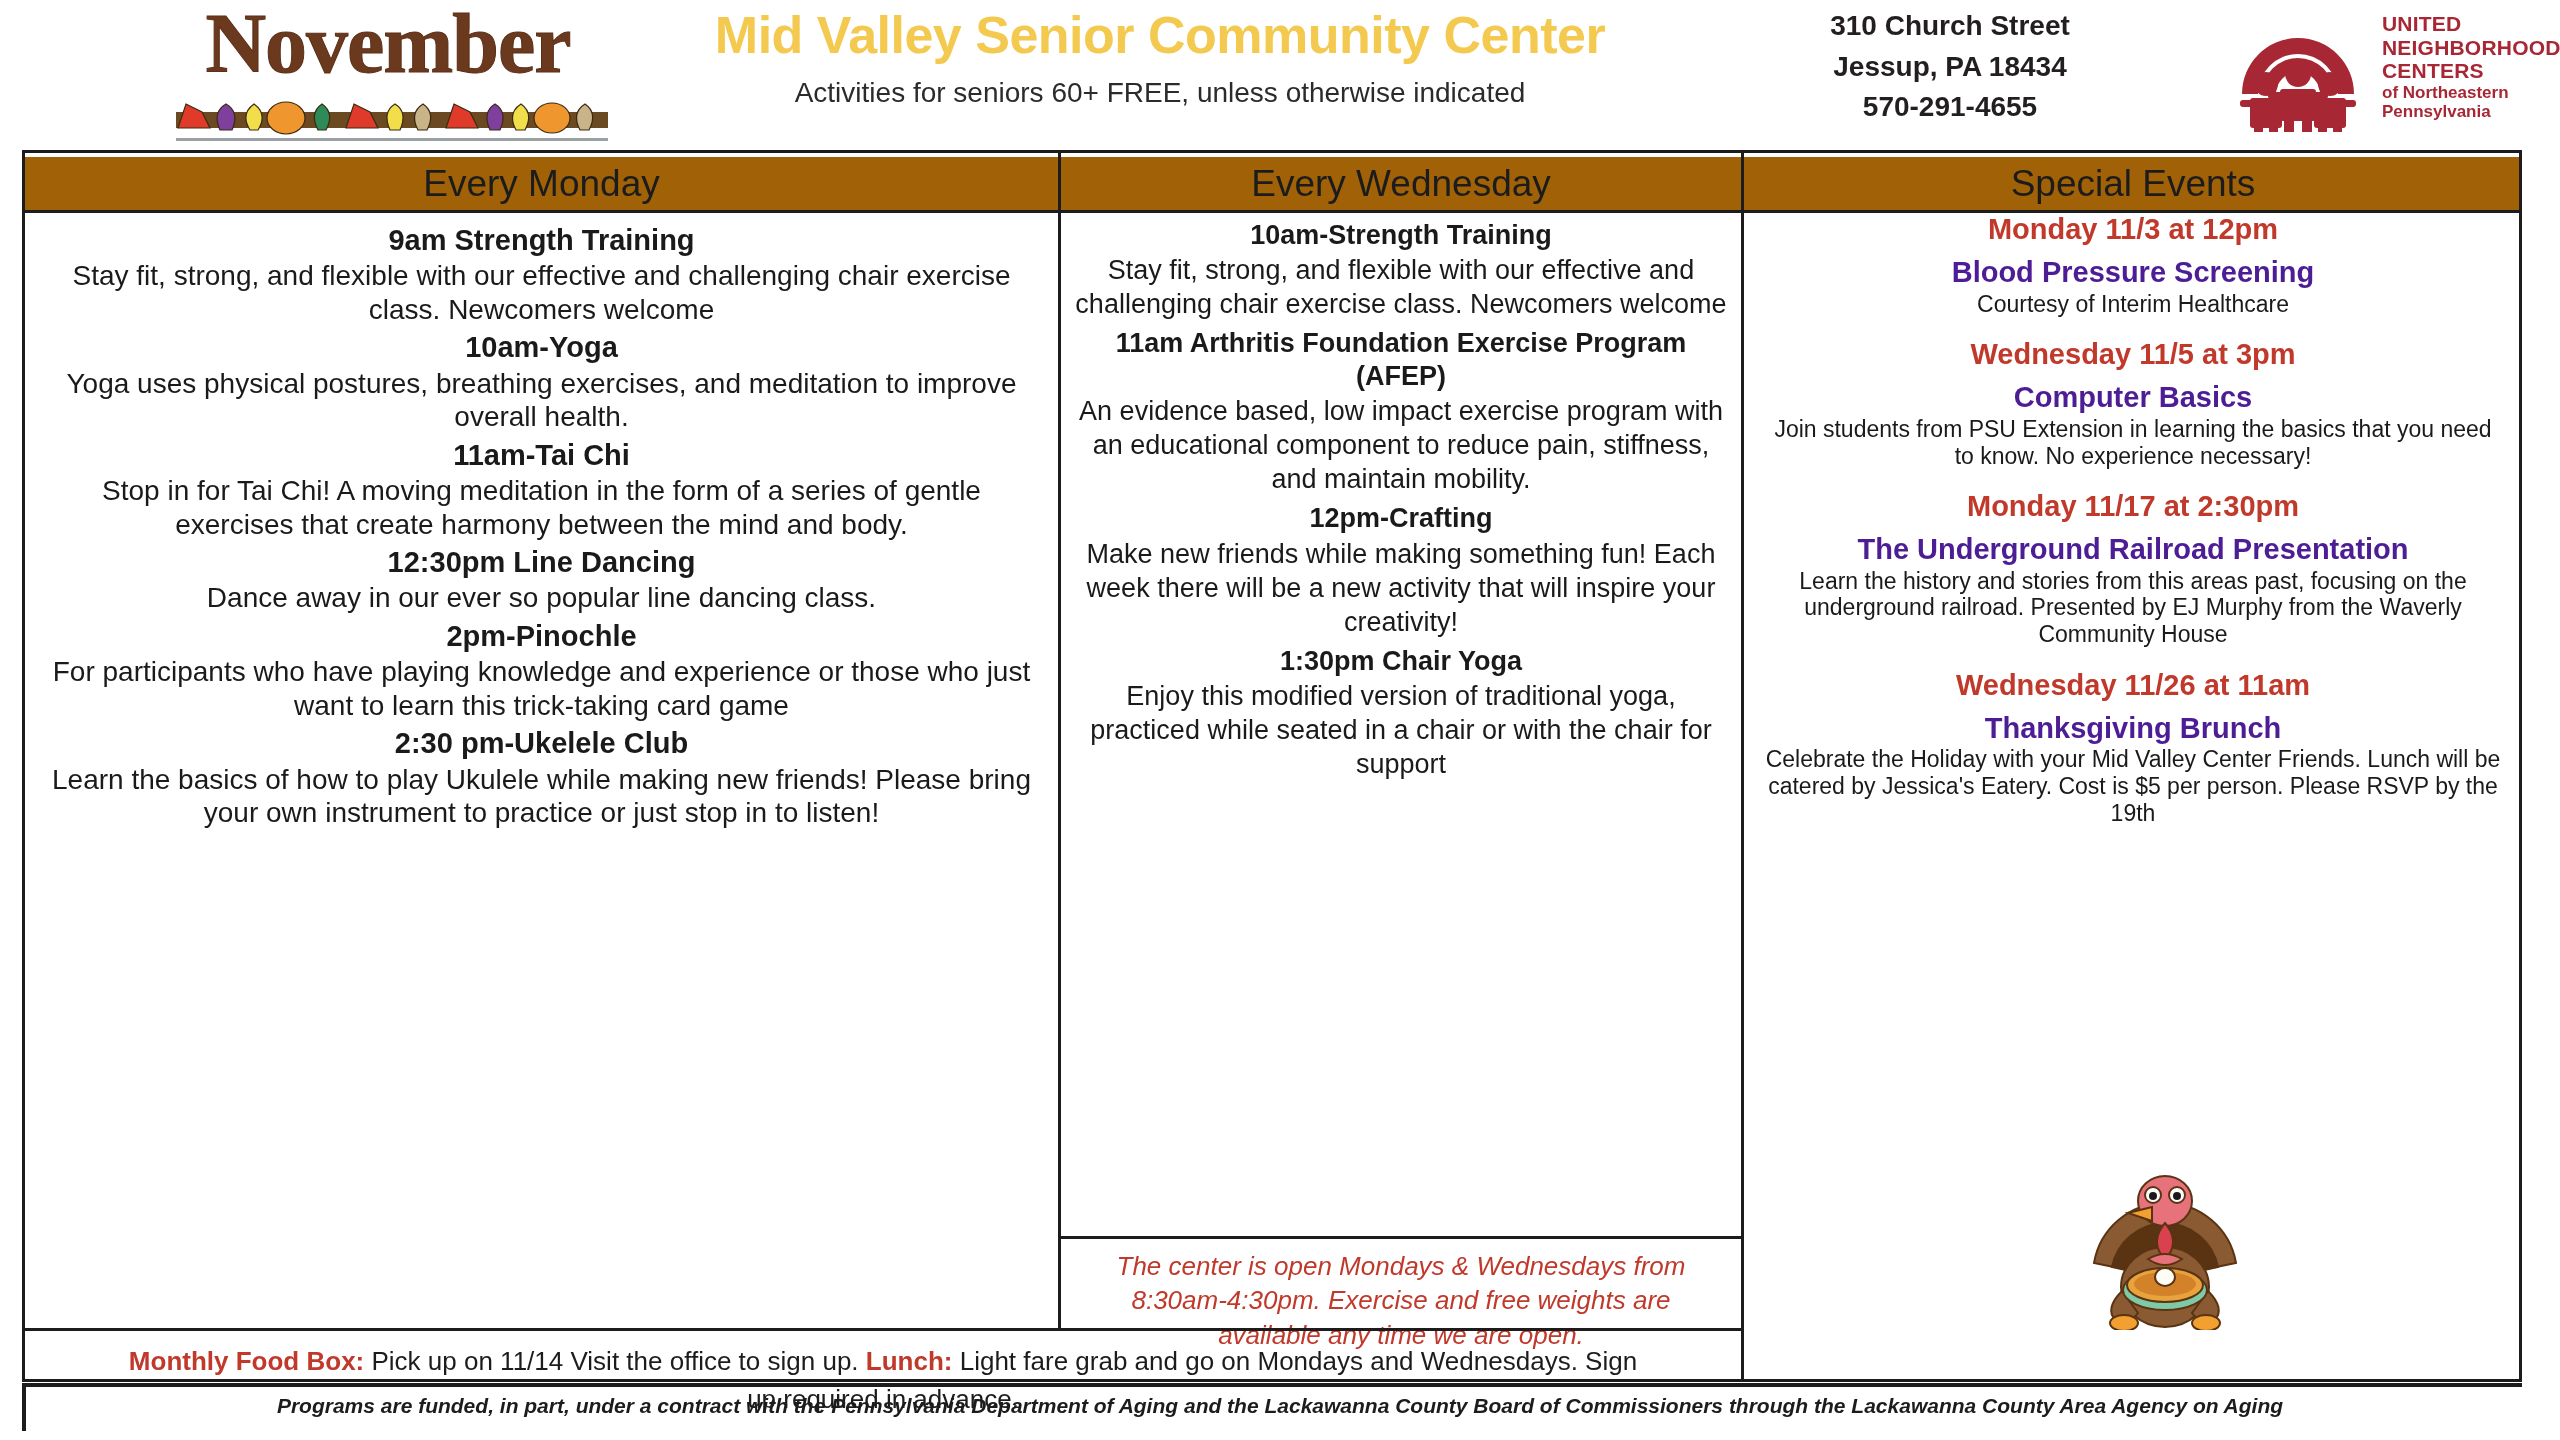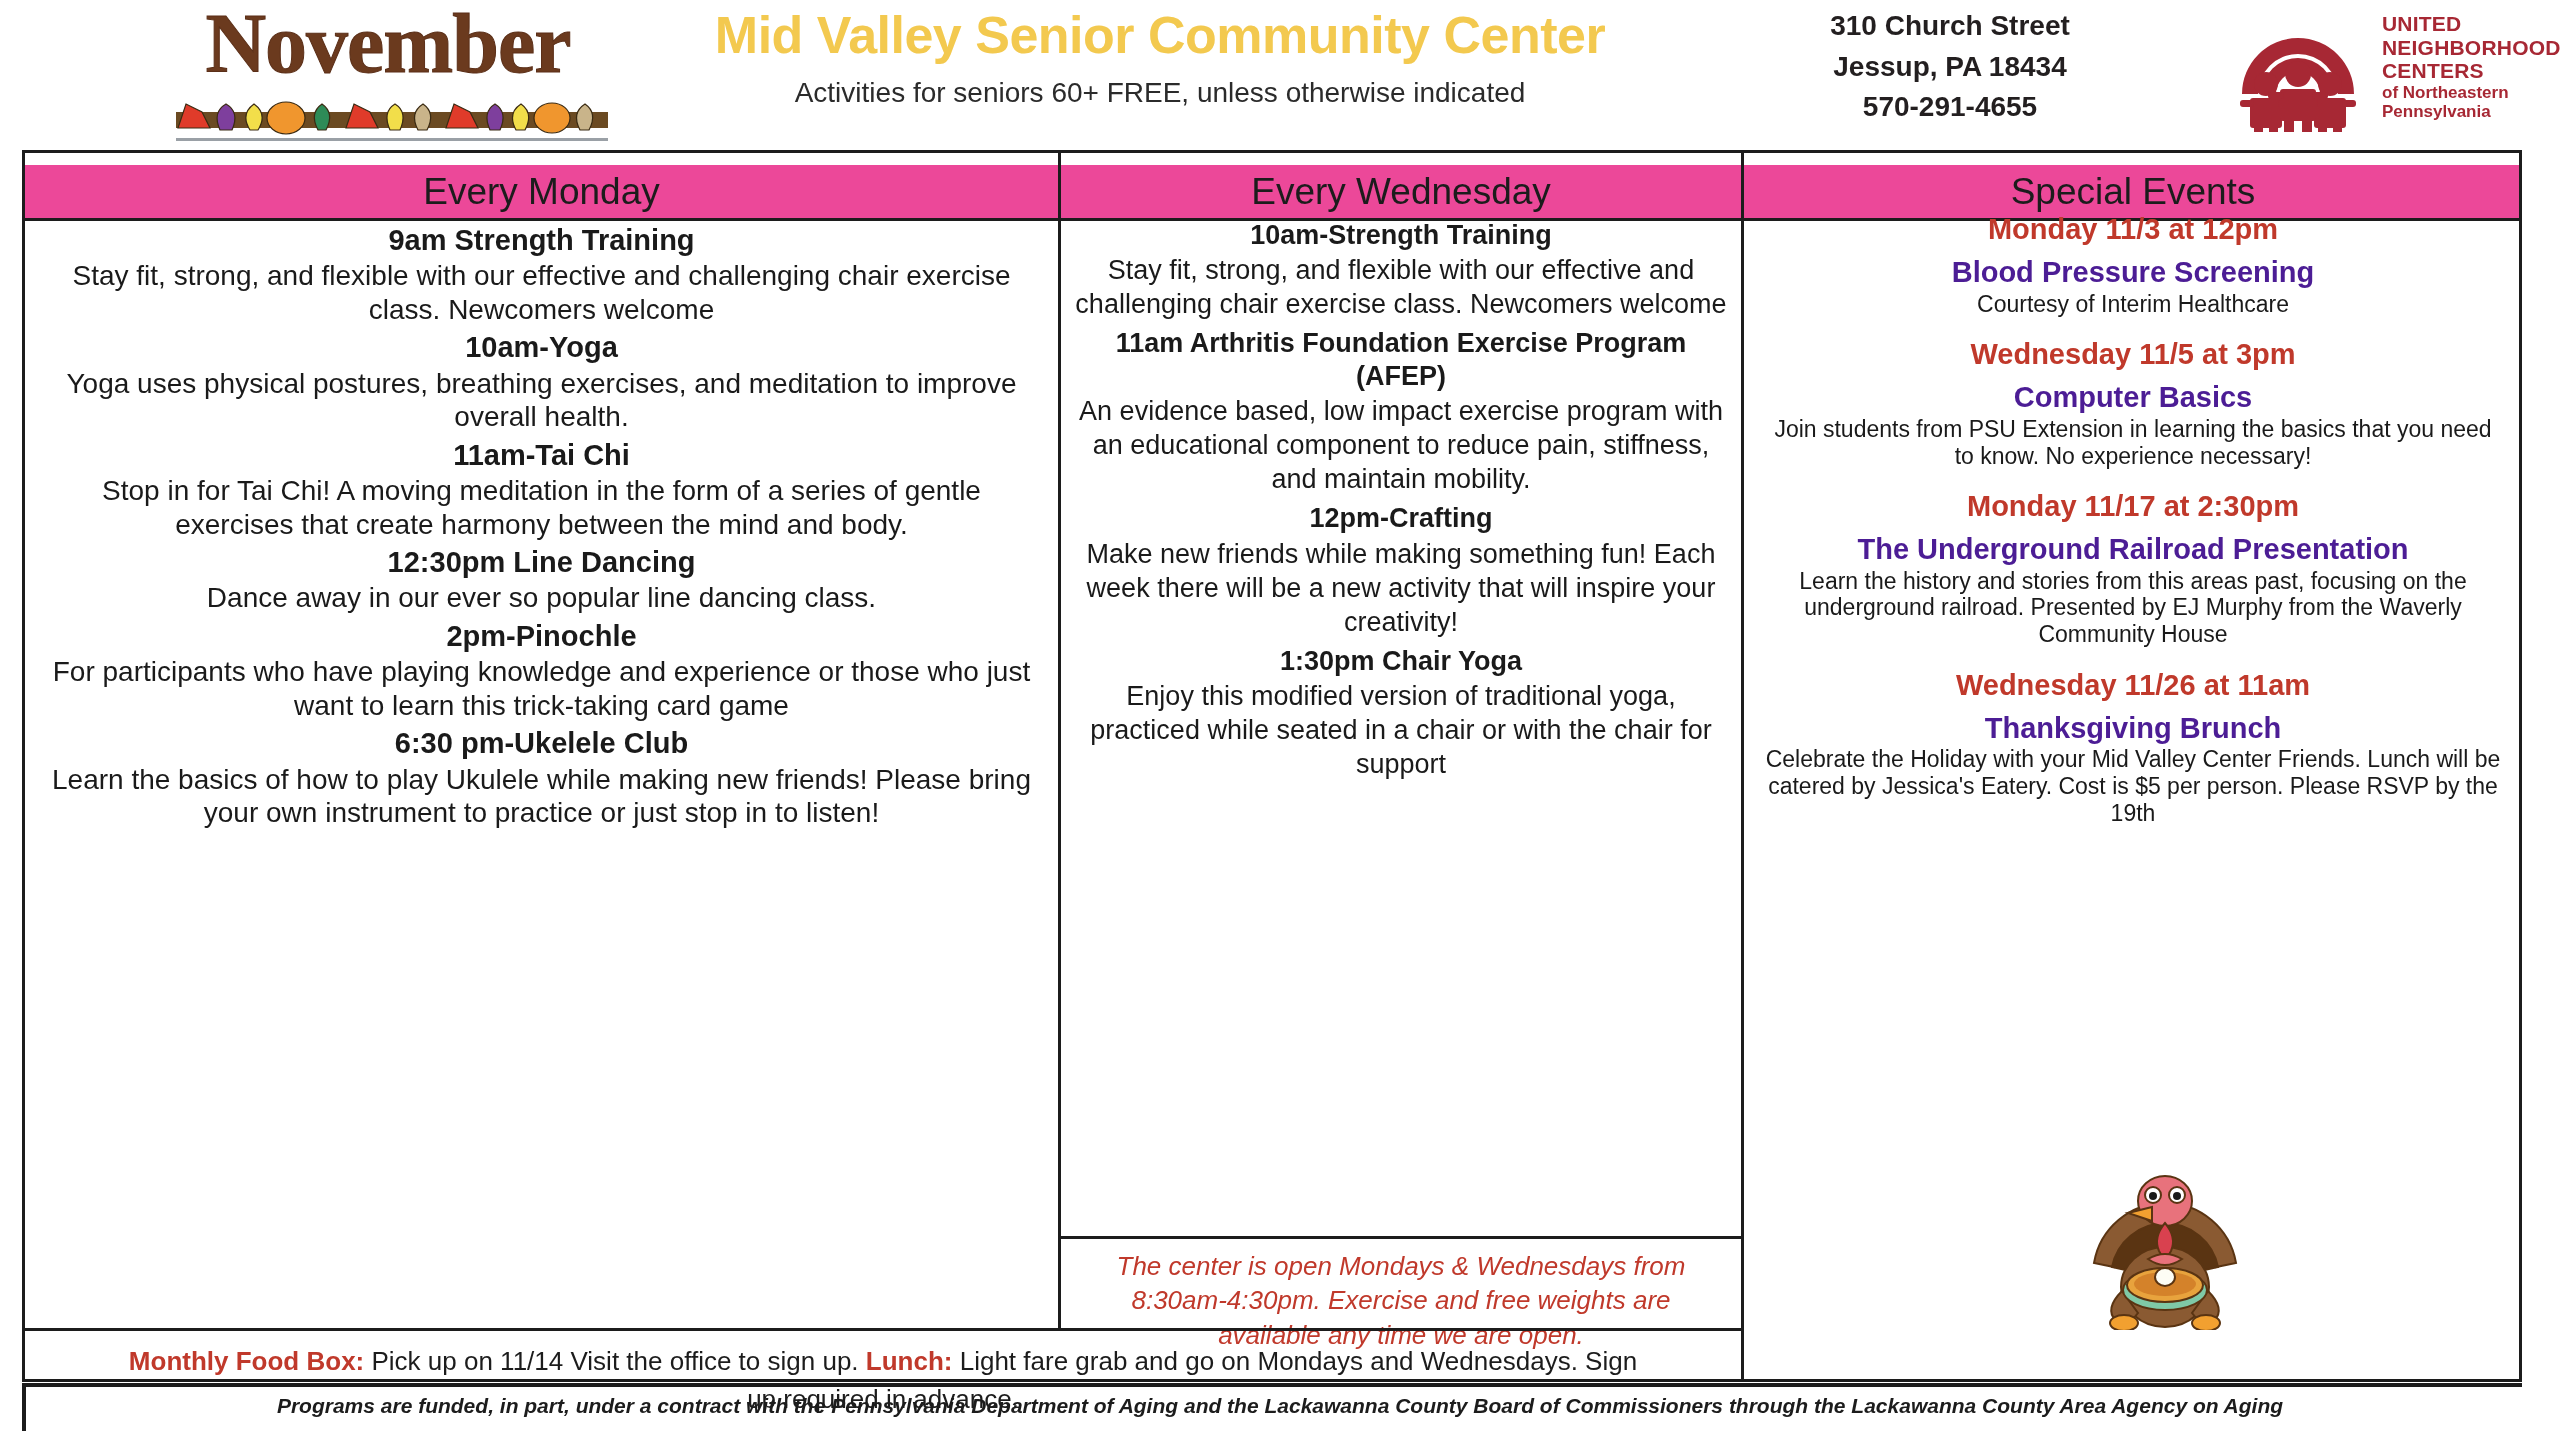--- a/index.html
+++ b/index.html
@@ -41,22 +41,22 @@
   .unc-mark{position:absolute;left:0;top:2px;width:120px;height:124px;}
   .unc-text{position:absolute;left:128px;top:6px;width:185px;color:#a72834;
             line-height:1.12;margin-left:16px;}
   .unc-text .big{font-size:21px;font-weight:700;letter-spacing:.2px;}
   .unc-text .small{font-size:17px;font-weight:700;}
 
   
   .grid{position:absolute;left:22px;top:150px;width:2500px;height:1232px;
         border:3px solid #1c1c1c;box-sizing:border-box;}
 
-  .head-row{position:absolute;left:0;top:12px;width:100%;height:56px;
-            background:#ec4899;border-bottom:3px solid #1c1c1c;box-sizing:border-box;}
+  .head-row{position:absolute;left:0;top:4px;width:100%;height:56px;
+            background:#a16207;border-bottom:3px solid #1c1c1c;box-sizing:border-box;}
   .hcell{position:absolute;top:0;height:56px;line-height:54px;text-align:center;
          font-size:37px;color:#1c1c1c;font-weight:400;}
   .h1{left:0;width:1033px;}
   .h2{left:1036px;width:680px;}
   .h3{left:1719px;width:778px;}
 
   .vdiv{position:absolute;top:0;width:3px;background:#1c1c1c;}
   .v1{left:1033px;height:1175px;}
   .v2{left:1716px;height:1226px;}
 
@@ -195,21 +195,21 @@
       <div class="ttl">9am Strength Training</div>
       <div class="desc">Stay fit, strong, and flexible with our effective and challenging chair exercise class. Newcomers welcome</div>
       <div class="ttl">10am-Yoga</div>
       <div class="desc">Yoga uses physical postures, breathing exercises, and meditation to improve overall health.</div>
       <div class="ttl">11am-Tai Chi</div>
       <div class="desc">Stop in for Tai Chi! A moving meditation in the form of a series of gentle exercises that create harmony between the mind and body.</div>
       <div class="ttl">12:30pm Line Dancing</div>
       <div class="desc">Dance away in our ever so popular line dancing class.</div>
       <div class="ttl">2pm-Pinochle</div>
       <div class="desc">For participants who have playing knowledge and experience or those who just want to learn this trick-taking card game</div>
-      <div class="ttl">6:30 pm-Ukelele Club</div>
+      <div class="ttl">2:30 pm-Ukelele Club</div>
       <div class="desc">Learn the basics of how to play Ukulele while making new friends! Please bring your own instrument to practice or just stop in to listen!</div>
     </div>
 
     <div class="col colB">
       <div class="ttl">10am-Strength Training</div>
       <div class="desc">Stay fit, strong, and flexible with our effective and challenging chair exercise class. Newcomers welcome</div>
       <div class="ttl">11am Arthritis Foundation Exercise Program (AFEP)</div>
       <div class="desc">An evidence based, low impact exercise program with an educational component to reduce pain, stiffness, and maintain mobility.</div>
       <div class="ttl">12pm-Crafting</div>
       <div class="desc">Make new friends while making something fun! Each week there will be a new activity that will inspire your creativity!</div>

